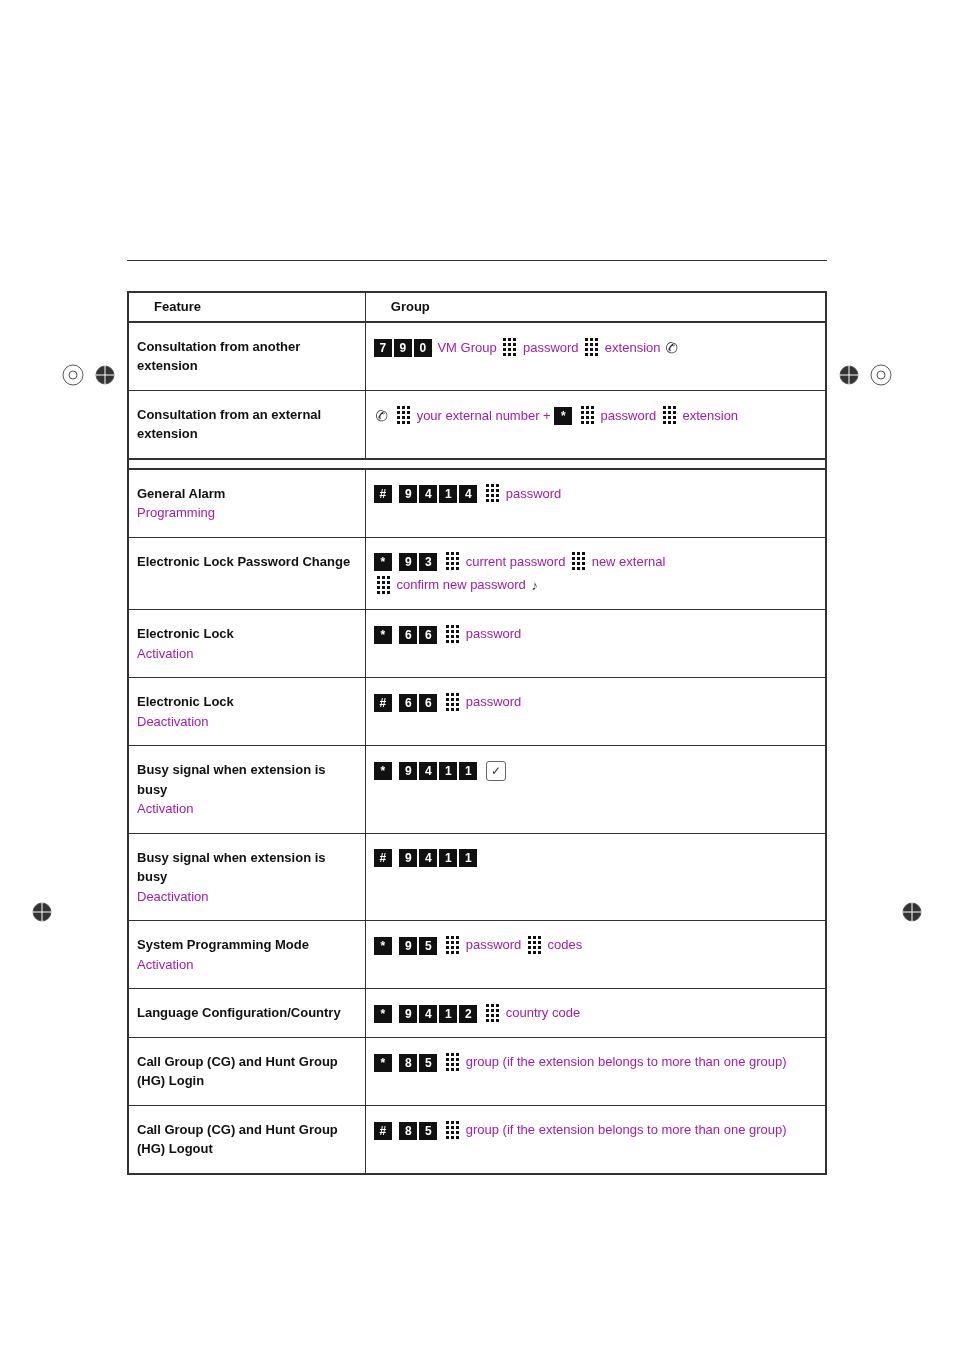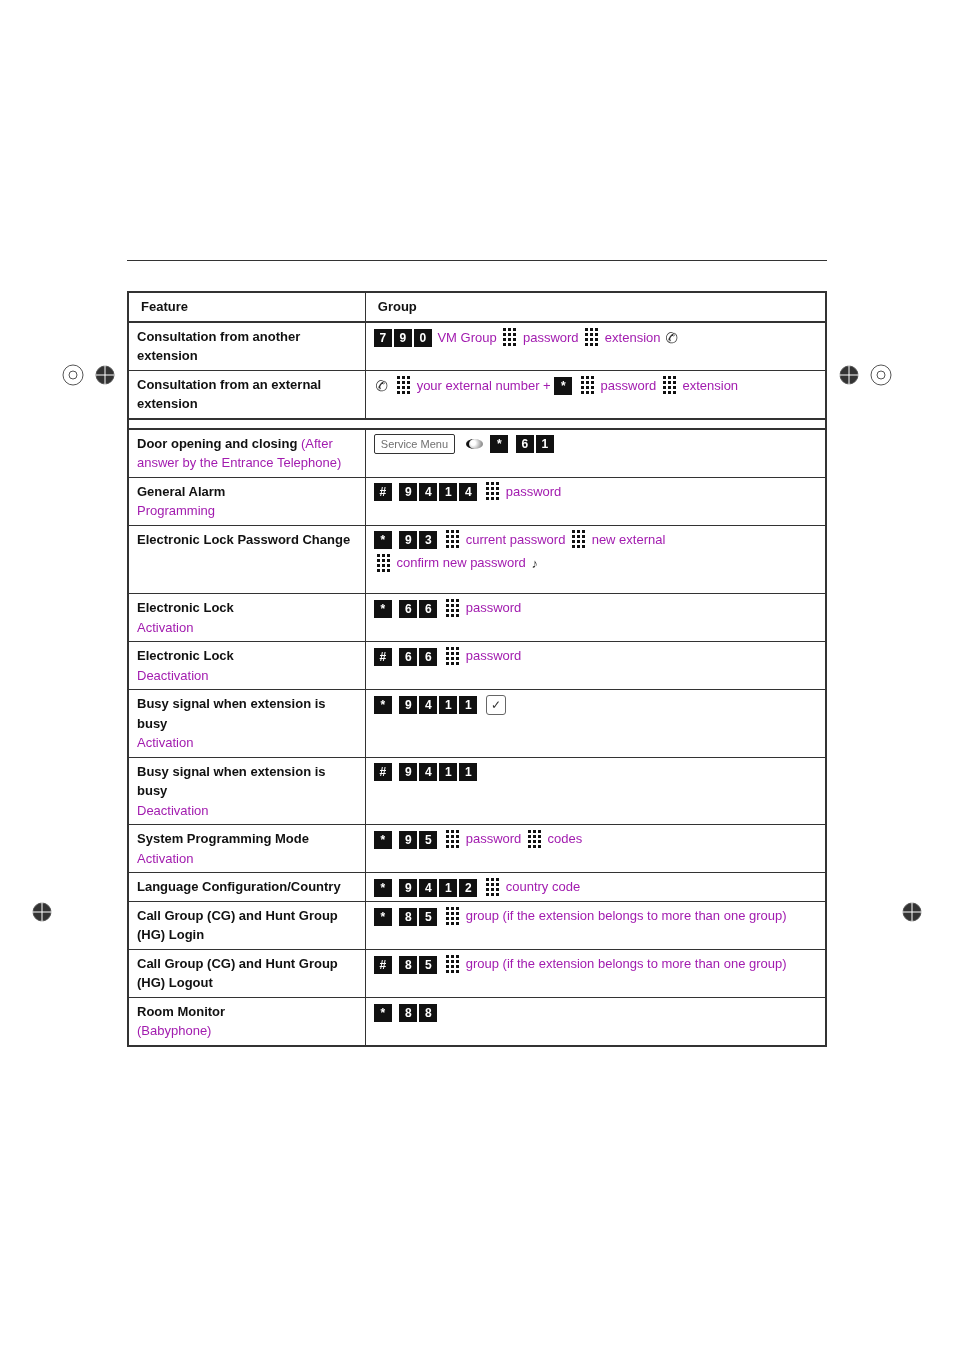--- a/index.html
+++ b/index.html
@@ -18,34 +18,34 @@
     border-top: 1px solid #333;
     margin-bottom: 30px;
   }
   table {
     width: 100%;
     border-collapse: collapse;
     border: 2px solid #333;
   }
   td {
     border: 1px solid #333;
-    padding: 4px 8px;
+    padding: 14px 8px;
     vertical-align: top;
     line-height: 1.5;
   }
   td.col-feature {
     width: 34%;
   }
   td.col-code {
     width: 66%;
   }
   
   tr.header td {
     border-bottom: 2px solid #333;
-    padding: 4px 12px;
+    padding: 4px 25px;
   }
   .b { font-weight: bold; color: #111; }
   .g { color: #a21caf; }
   
   .kseq { display: inline-flex; gap: 2px; vertical-align: middle; margin-right: 2px;}
   .kseq + .kseq { margin-left: 2px; }
   .k {
     display: inline-flex;
     align-items: center;
     justify-content: center;
@@ -128,21 +128,21 @@
   
   tr.sep td {
     border-left: 2px solid #333;
     border-right: 2px solid #333;
     border-top: 2px solid #333;
     border-bottom: 2px solid #333;
     padding: 0;
     height: 8px;
   }
   .code-line { margin-bottom: 4px; }
-  .code-line:last-child { margin-bottom: 16px;}
+  .code-line:last-child { margin-bottom: 0;}
   .container { position: relative; width: 954px; height: 1351px; margin: 0 auto; }
 </style>
 </head>
 <body>
 <div class="container">
 
 <div class="reg tl">
   <svg viewBox="0 0 60 60">
         <g stroke="#555" fill="none" stroke-width="1">
   <circle cx="18" cy="30" r="10"></circle>
@@ -289,39 +289,20 @@
                 <span></span>
               </span>
         <span class="g">extension</span>
       </td>
     </tr>
 
     <tr class="sep">
             <td colspan="2"></td>
           </tr>
 
-    <tr>
-      <td class="col-feature">
-        <span class="b">Door opening and closing</span>
-        <span class="g"> (After answer by the Entrance Telephone)</span>
-      </td>
-      <td class="col-code">
-        <span class="service-menu">Service Menu</span>
-        <span class="service-led">
-                <span class="led-icon"></span>
-              </span>
-        <span class="kseq">
-                <span class="k">*</span>
-              </span>
-        <span class="kseq">
-                <span class="k">6</span>
-                <span class="k">1</span>
-              </span>
-      </td>
-    </tr>
 
     <tr>
       <td class="col-feature">
         <span class="b">General Alarm</span><br>
         <span class="g">Programming</span>
       </td>
       <td class="col-code">
         <span class="kseq">
                 <span class="k">#</span>
               </span>
@@ -637,33 +618,18 @@
                 <span></span>
                 <span></span>
                 <span></span>
                 <span></span>
                 <span></span>
               </span>
         <span class="g">group (if the extension belongs to more than one group)</span>
       </td>
     </tr>
 
-    <tr>
-      <td class="col-feature">
-        <span class="b">Room Monitor</span><br>
-        <span class="g">(Babyphone)</span>
-      </td>
-      <td class="col-code">
-        <span class="kseq">
-                <span class="k">*</span>
-              </span>
-        <span class="kseq">
-                <span class="k">8</span>
-                <span class="k">8</span>
-              </span>
-      </td>
-    </tr>
 
 
   </tbody>
       </table>
 </div>
 </div>
 
 </body></html>

